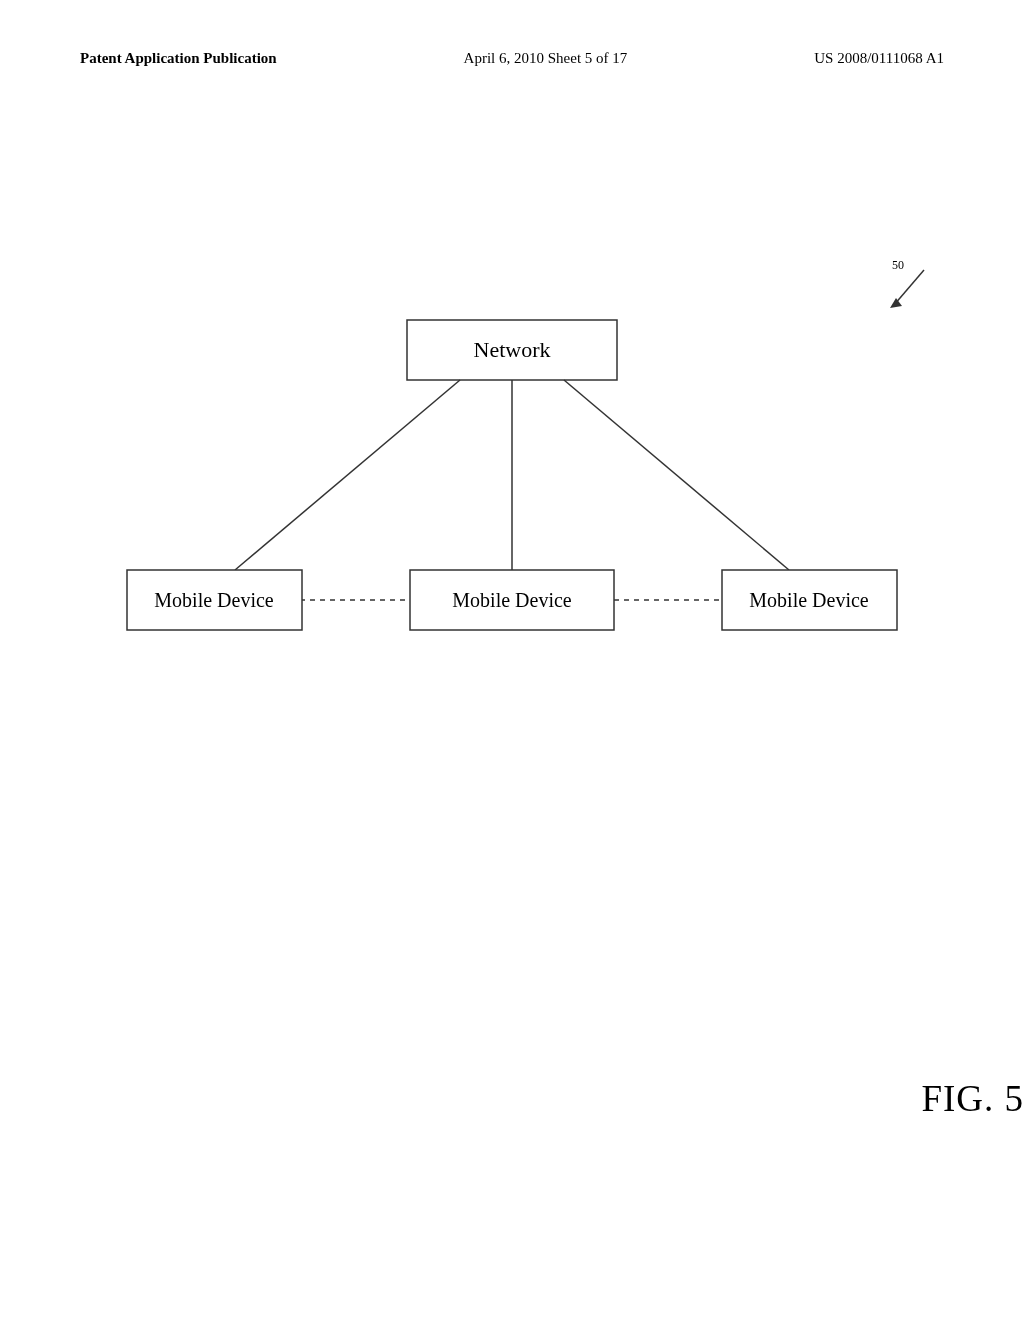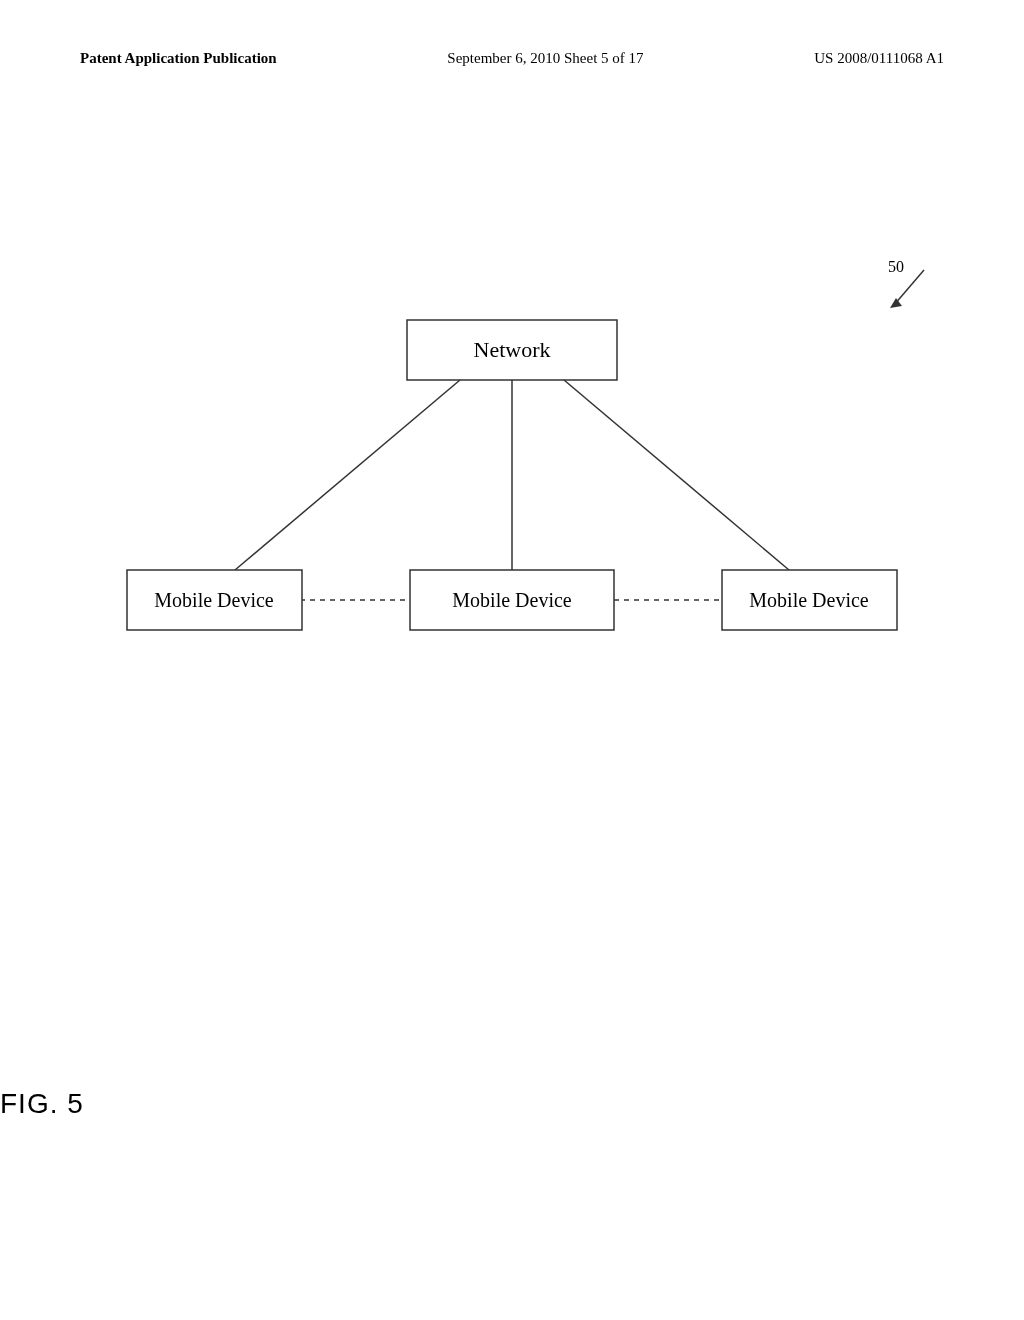--- a/index.html
+++ b/index.html
@@ -45,38 +45,38 @@
 
     .header-right {
       font-size: 15px;
     }
 
     .fig-caption {
       position: absolute;
       bottom: 200px;
       left: 0;
       right: 0;
-      text-align: left;
-      font-size: 28px;
-      font-family: Liberation Sans, sans-serif;
+      text-align: right;
+      font-size: 37px;
+      font-family: Liberation Serif, serif;
       letter-spacing: 1px;
     }
   </style>
 </head>
 <body>
 
 <div class="page">
 
   <div class="header">
     <span class="header-left">Patent Application Publication</span>
-    <span class="header-center">September 6, 2010   Sheet 5 of 17</span>
+    <span class="header-center">April 6, 2010   Sheet 5 of 17</span>
     <span class="header-right">US 2008/0111068 A1</span>
   </div>
 
-  <div style="position:absolute; top:258px; right:120px; font-size:16px;margin-left:18px;">
+  <div style="position:absolute; top:258px; right:120px; font-size:12px;margin-left:18px;">
     <span>50</span>
   </div>
 
   <svg style="position:absolute; top:260px; right:90px; width:60px; height:60px;">
     <line x1="50" y1="10" x2="20" y2="45" stroke="#333" stroke-width="1.5"></line>
     <polygon points="16,48 22,38 28,46" fill="#333"></polygon>
   </svg>
 
   <svg style="position:absolute; top:300px; left:80px; width:864px; height:400px;">
 

